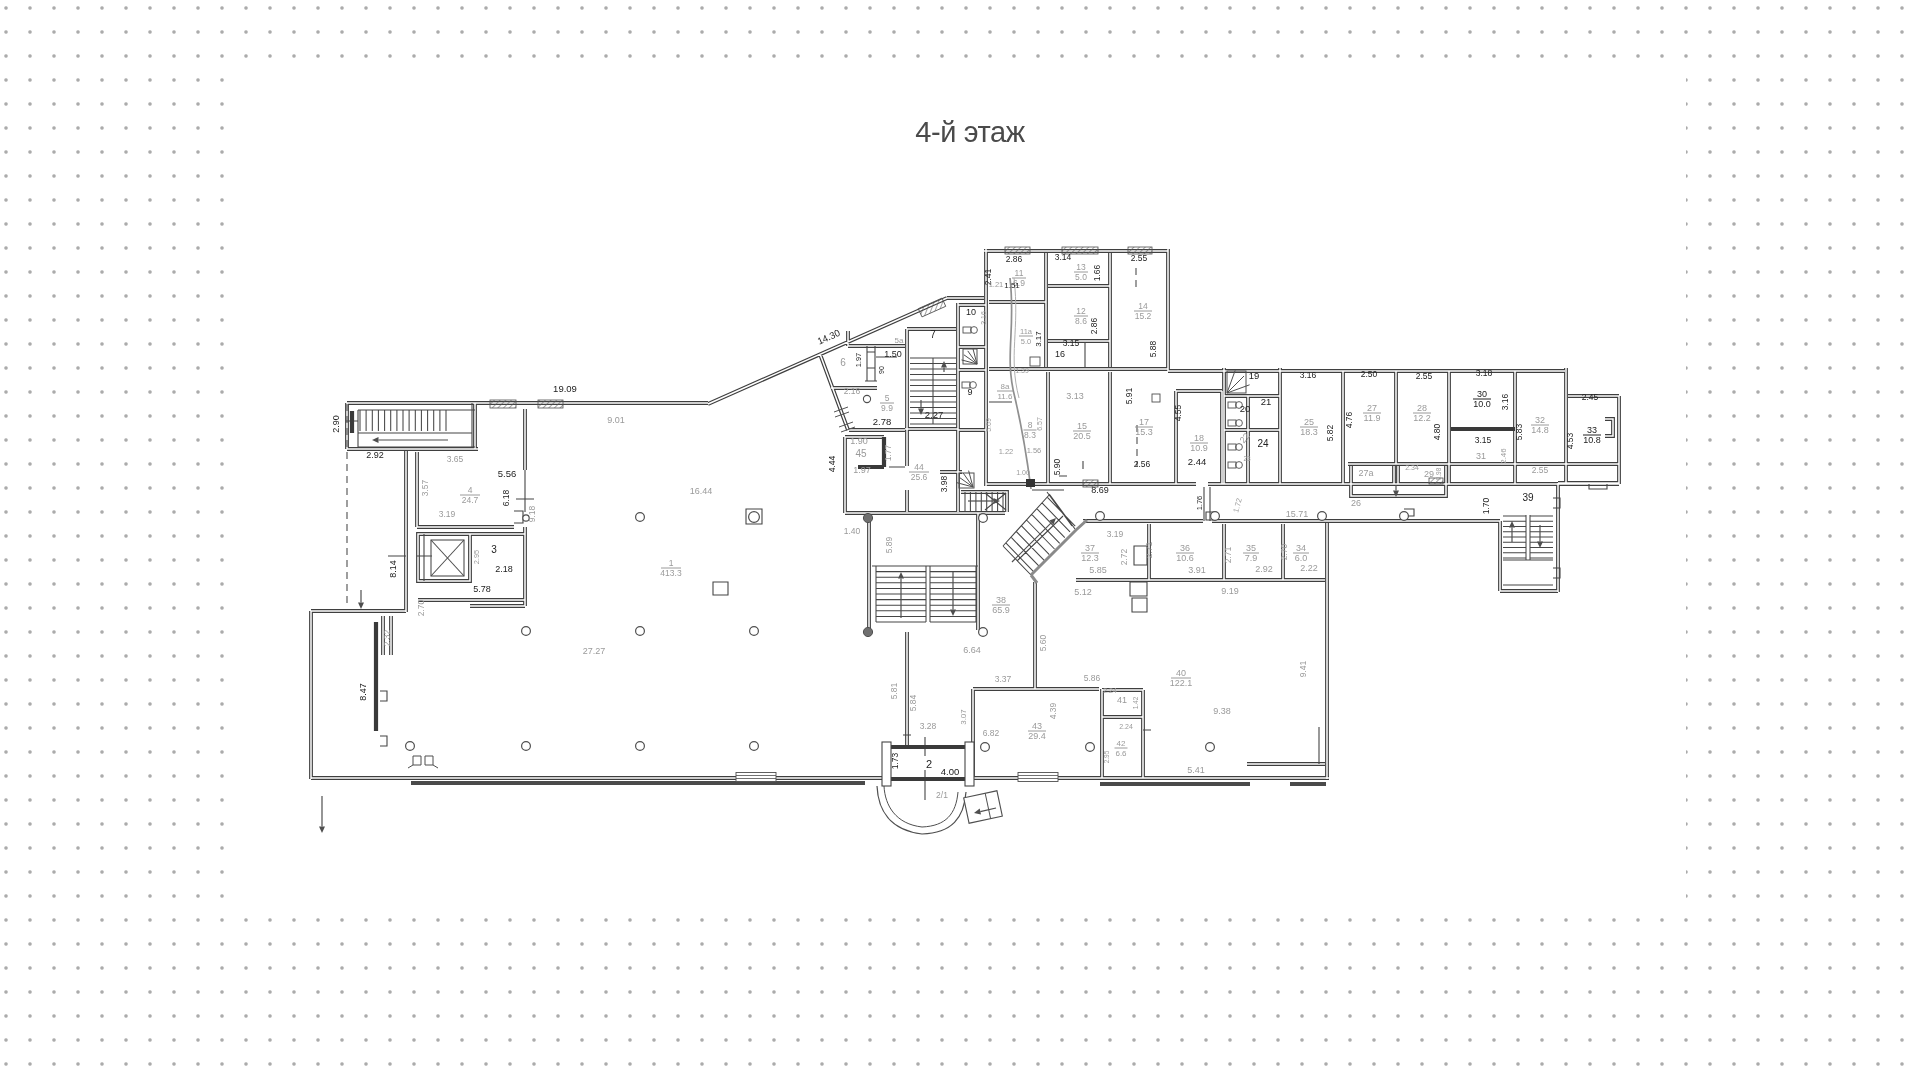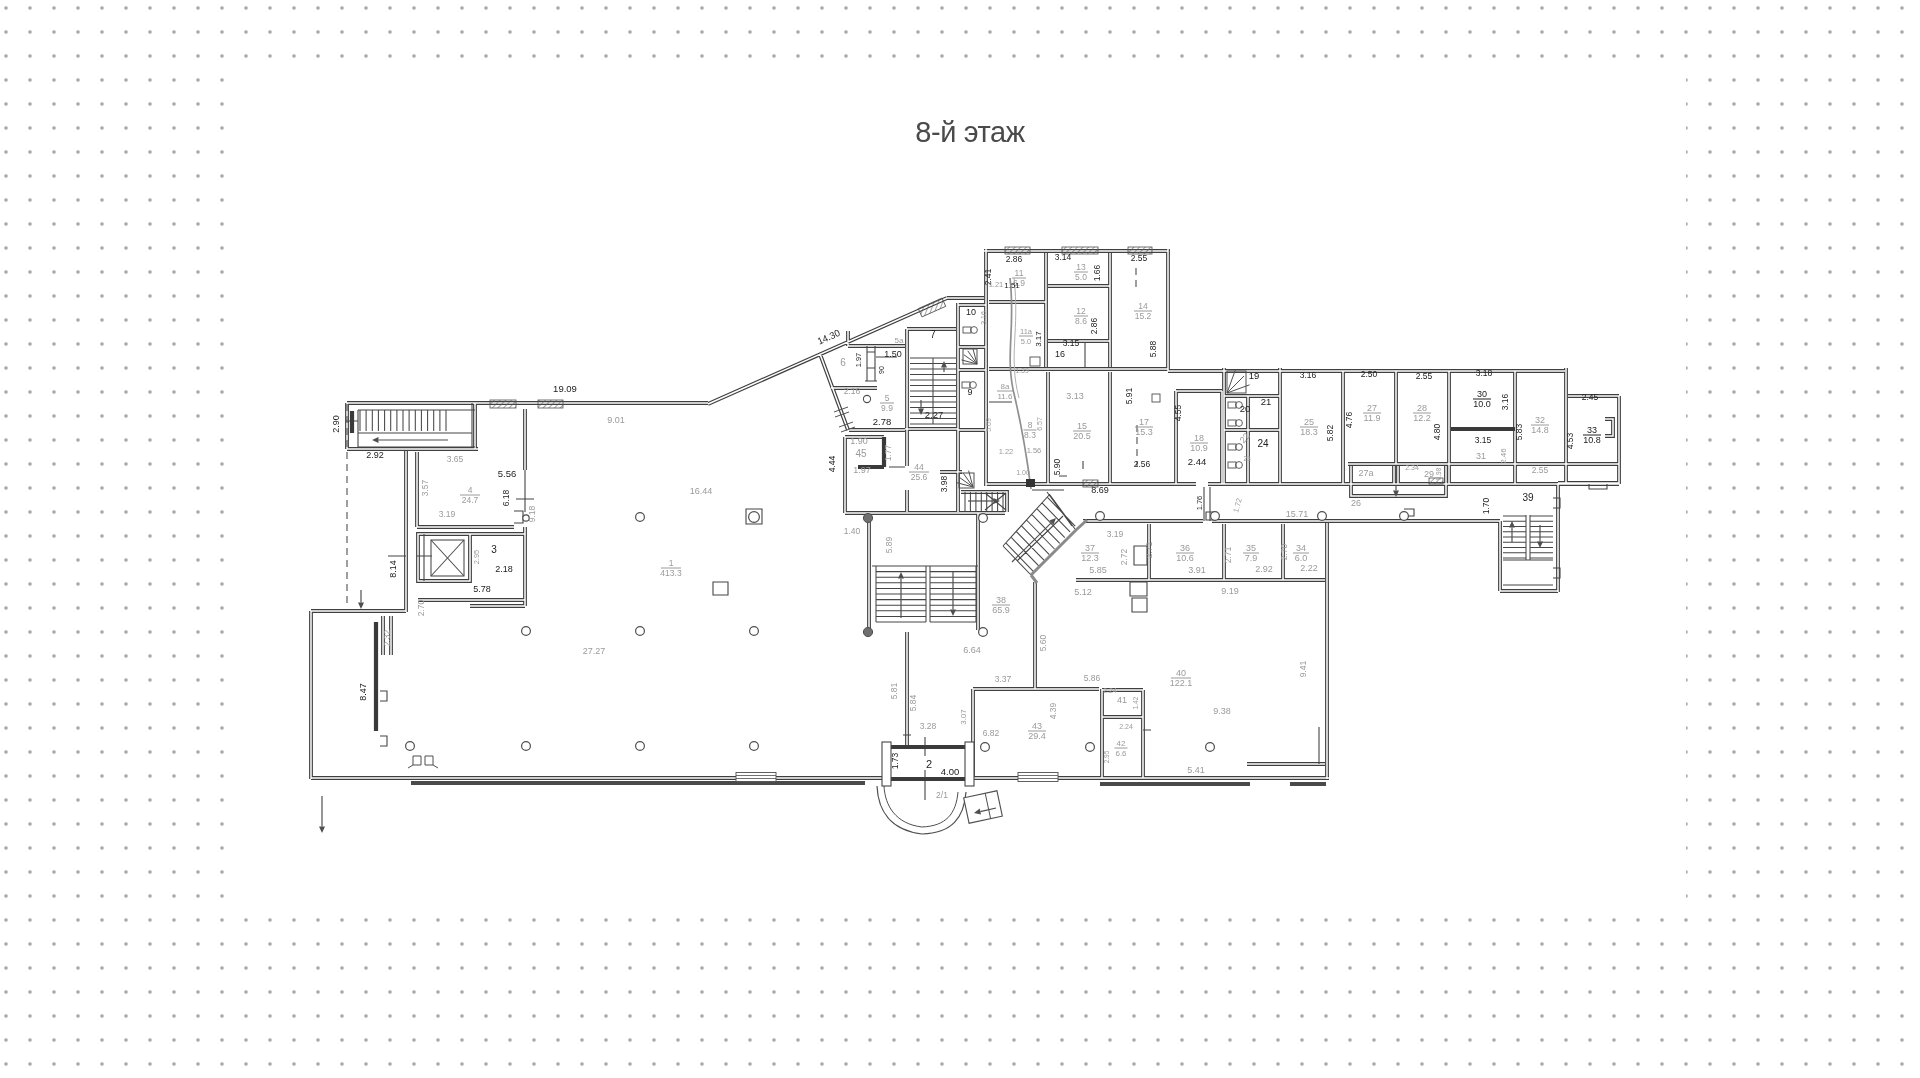--- a/index.html
+++ b/index.html
@@ -4,21 +4,21 @@
 #dots{position:absolute;left:0;top:0;width:1920px;height:1078px;
  background-image:radial-gradient(circle,#ababab 1.25px,rgba(171,171,171,.5) 1.7px,rgba(171,171,171,0) 2.3px);
  background-size:24px 24px;background-position:-6px -4px;}
 #scan{position:absolute;left:232px;top:64px;width:1454px;height:848px;background:#fff;}
 #title{position:absolute;left:970px;transform:translateX(-50%);font-family:"Liberation Sans",sans-serif;
  font-size:29px;color:#4a4a4a;letter-spacing:-0.4px;white-space:nowrap;}
 svg text{font-family:"Liberation Sans",sans-serif;}
 </style></head><body>
 <div id="dots"></div>
 <div id="scan"></div>
-<div id="title" style="top:116px">8-й этаж</div>
+<div id="title" style="top:116px">4-й этаж</div>
 <svg width="1920" height="1078" viewBox="0 0 1920 1078" style="position:absolute;left:0;top:0">
 <defs>
       <pattern id="hh" width="4" height="4" patternUnits="userSpaceOnUse" patternTransform="rotate(45)">
         <line x1="0" y1="0" x2="0" y2="4" stroke="#555" stroke-width="1.1"></line>
       </pattern>
     </defs>
 <path d="M347,403 H708 M708,404 L947,298 M947,298 H984 M986,249 V486 M984,251 H1168 M1168,249 V371 M1168,371 H1565 M1568,396 H1619 M1619,396 V484 M1619,483 H1558 M1558,483 V592 M1558,591 H1500 M1500,591 V521 M1500,521 H1212 M1203,521 H1083 M986,484 H1196 M1208,484 H1619 M845,513 H1005 M845,437 V513 M347,403 V449 M347,449 H478 M475,403 V449 M406,451 V612 M406,611 H311 M311,611 V779 M311,778 H884 M973,778 H1329 M1327,523 V779 M525,409 V470 M417,527 H514 M417,452 V527 M418,534 H470 V581 H418 Z M470,534 H525 M418,600 H525 M470,606 H525 M525,527 V606 M869,513 V630 M978,513 V630 M973,689 H1099 M973,689 V778 M1102,689 V778 M1102,690 H1143 M1143,690 V778 M1102,717 H1143 M1076,580 H1325 M1149,524 V580 M1224,524 V580 M1283,524 V580 M1343,371 V484 M1396,371 V464 M1449,371 V484 M1515,371 V484 M1566,368 V484 M1348,464 H1619 M1247,764 H1325 M1046,253 V367 M989,302 H1046 M1048,286 H1110 M1110,253 V367 M1048,341 H1110 M989,369 H1168 M1048,372 V484 M1110,372 V484 M1176,391 V484 M1176,391 H1222 M1222,391 V484 M1224,368 V484 M1280,368 V484 M1224,396 H1280 M1224,430 H1280 M1248,396 V484 M907,329 V466 M907,490 V512 M907,329 H956 M905,429 H958 M958,303 V512 M958,305 H986 M958,347 H986 M958,370 H986 M958,430 H986 M940,472 H962 M848,331 V346 M848,346 H905 M831,388 H877 M820,354 L848,430 M849,430 H905 M845,437 H884 M961,492 H1007 V512 M1035,582 V689 M907,632 V746 M1351,466 V484 M1394,466 V484 M1398,466 V484 M1446,466 V484 M1351,484 V496 H1446 V484 M1605,419 H1613 V436 H1605 M383,616 V655 M391,616 V655" fill="none" stroke="#3f3f3f" stroke-width="3.8" stroke-linecap="butt"></path>
 <path d="M347,403 H708 M708,404 L947,298 M947,298 H984 M986,249 V486 M984,251 H1168 M1168,249 V371 M1168,371 H1565 M1568,396 H1619 M1619,396 V484 M1619,483 H1558 M1558,483 V592 M1558,591 H1500 M1500,591 V521 M1500,521 H1212 M1203,521 H1083 M986,484 H1196 M1208,484 H1619 M845,513 H1005 M845,437 V513 M347,403 V449 M347,449 H478 M475,403 V449 M406,451 V612 M406,611 H311 M311,611 V779 M311,778 H884 M973,778 H1329 M1327,523 V779 M525,409 V470 M417,527 H514 M417,452 V527 M418,534 H470 V581 H418 Z M470,534 H525 M418,600 H525 M470,606 H525 M525,527 V606 M869,513 V630 M978,513 V630 M973,689 H1099 M973,689 V778 M1102,689 V778 M1102,690 H1143 M1143,690 V778 M1102,717 H1143 M1076,580 H1325 M1149,524 V580 M1224,524 V580 M1283,524 V580 M1343,371 V484 M1396,371 V464 M1449,371 V484 M1515,371 V484 M1566,368 V484 M1348,464 H1619 M1247,764 H1325 M1046,253 V367 M989,302 H1046 M1048,286 H1110 M1110,253 V367 M1048,341 H1110 M989,369 H1168 M1048,372 V484 M1110,372 V484 M1176,391 V484 M1176,391 H1222 M1222,391 V484 M1224,368 V484 M1280,368 V484 M1224,396 H1280 M1224,430 H1280 M1248,396 V484 M907,329 V466 M907,490 V512 M907,329 H956 M905,429 H958 M958,303 V512 M958,305 H986 M958,347 H986 M958,370 H986 M958,430 H986 M940,472 H962 M848,331 V346 M848,346 H905 M831,388 H877 M820,354 L848,430 M849,430 H905 M845,437 H884 M961,492 H1007 V512 M1035,582 V689 M907,632 V746 M1351,466 V484 M1394,466 V484 M1398,466 V484 M1446,466 V484 M1351,484 V496 H1446 V484 M1605,419 H1613 V436 H1605 M383,616 V655 M391,616 V655" fill="none" stroke="#ffffff" stroke-width="1.5" stroke-linecap="butt"></path>
 <path d="M358,410 H475 M358,433 H472 M358,447 H475 M358,410 V447 M472,403 V447 M525,470 V512 M516,499 H534 M1204,487 V521 M1210,487 V521 M1319,727 V764 M1085,342 V367 M989,402 H1012 M1503,560 H1553 M1503,585 H1553 M1553,498 h7 v10 h-7 M1553,568 h7 v10 h-7 M1589,484 v5 h18 v-5 M884,437 V467 M346,421 H358 M417,556 H432 M388,556 H406 M380,691 h7 v10 h-7 M380,736 h7 v10 h-7 M1134,546 h13 v19 h-13 Z M1130,582 h17 v14 h-17 Z M1132,598 h15 v14 h-15 Z M746,509 h16 v15 h-16 Z M713,582 h15 v13 h-15 Z M1404,509 h10 v7 h-10 M514,511 h9 v12 h-9 M876,357 H897 M867,346 V381 M875,346 V381 M867,352 H875 M867,368 H875 M865,381 H877 M889,467 H905 M1032,490 H1064 M985,510 L1006,493 M985,493 L1006,510 M903,735 H911 M1206,512 h9 v8 h-9 Z M424,534 V581 M1143,730 h8 M1059,476 h8 M1083,461 v8 M925,737 V756 M925,770 V800" fill="none" stroke="#454545" stroke-width="1.1" stroke-linecap="butt"></path>
 <path d="M360.0,410 V431 M366.1,410 V431 M372.3,410 V431 M378.4,410 V431 M384.6,410 V431 M390.7,410 V431 M396.9,410 V431 M403.0,410 V431 M409.1,410 V431 M415.3,410 V431 M421.4,410 V431 M427.6,410 V431 M433.7,410 V431 M439.9,410 V431 M446.0,410 V431 M876,566.0 H926 M876,571.6 H926 M876,577.2 H926 M876,582.8 H926 M876,588.4 H926 M876,594.0 H926 M876,599.6 H926 M876,605.2 H926 M876,610.8 H926 M876,616.4 H926 M876,622.0 H926 M930,566.0 H976 M930,571.6 H976 M930,577.2 H976 M930,582.8 H976 M930,588.4 H976 M930,594.0 H976 M930,599.6 H976 M930,605.2 H976 M930,610.8 H976 M930,616.4 H976 M930,622.0 H976 M876,566 V622 M926,566 V622 M930,566 V622 M976,566 V622 M872,566 H978 M910,358.0 H956 M910,363.5 H956 M910,369.0 H956 M910,374.5 H956 M910,380.0 H956 M910,385.5 H956 M910,391.0 H956 M910,396.5 H956 M910,402.0 H956 M910,407.5 H956 M910,413.0 H956 M910,418.5 H956 M910,424.0 H956 M933,358 V424 M965.0,492 V511 M970.4,492 V511 M975.9,492 V511 M981.3,492 V511 M986.7,492 V511 M992.1,492 V511 M997.6,492 V511 M1003.0,492 V511 M1503,516.0 H1526 M1503,521.2 H1526 M1503,526.5 H1526 M1503,531.8 H1526 M1503,537.0 H1526 M1503,542.2 H1526 M1503,547.5 H1526 M1503,552.8 H1526 M1503,558.0 H1526 M1530,516.0 H1553 M1530,521.2 H1553 M1530,526.5 H1553 M1530,531.8 H1553 M1530,537.0 H1553 M1530,542.2 H1553 M1530,547.5 H1553 M1530,552.8 H1553 M1530,558.0 H1553 M1526,515 V560 M1530,515 V560 M1003,546 L1050,494 M1003,546 L1031,575 M1050,495 L1075,529 M1047,492 L1072,526 M1017,561 L1063,516 M1005.8,542.9 l28,29 M1011.0,537.2 l28,29 M1016.2,531.4 l28,29 M1021.3,525.7 l28,29 M1026.5,520.0 l28,29 M1031.7,514.3 l28,29 M1036.8,508.6 l28,29 M1042.0,502.8 l28,29 M1047.2,497.1 l28,29" fill="none" stroke="#464646" stroke-width="1.05" stroke-linecap="butt"></path>

